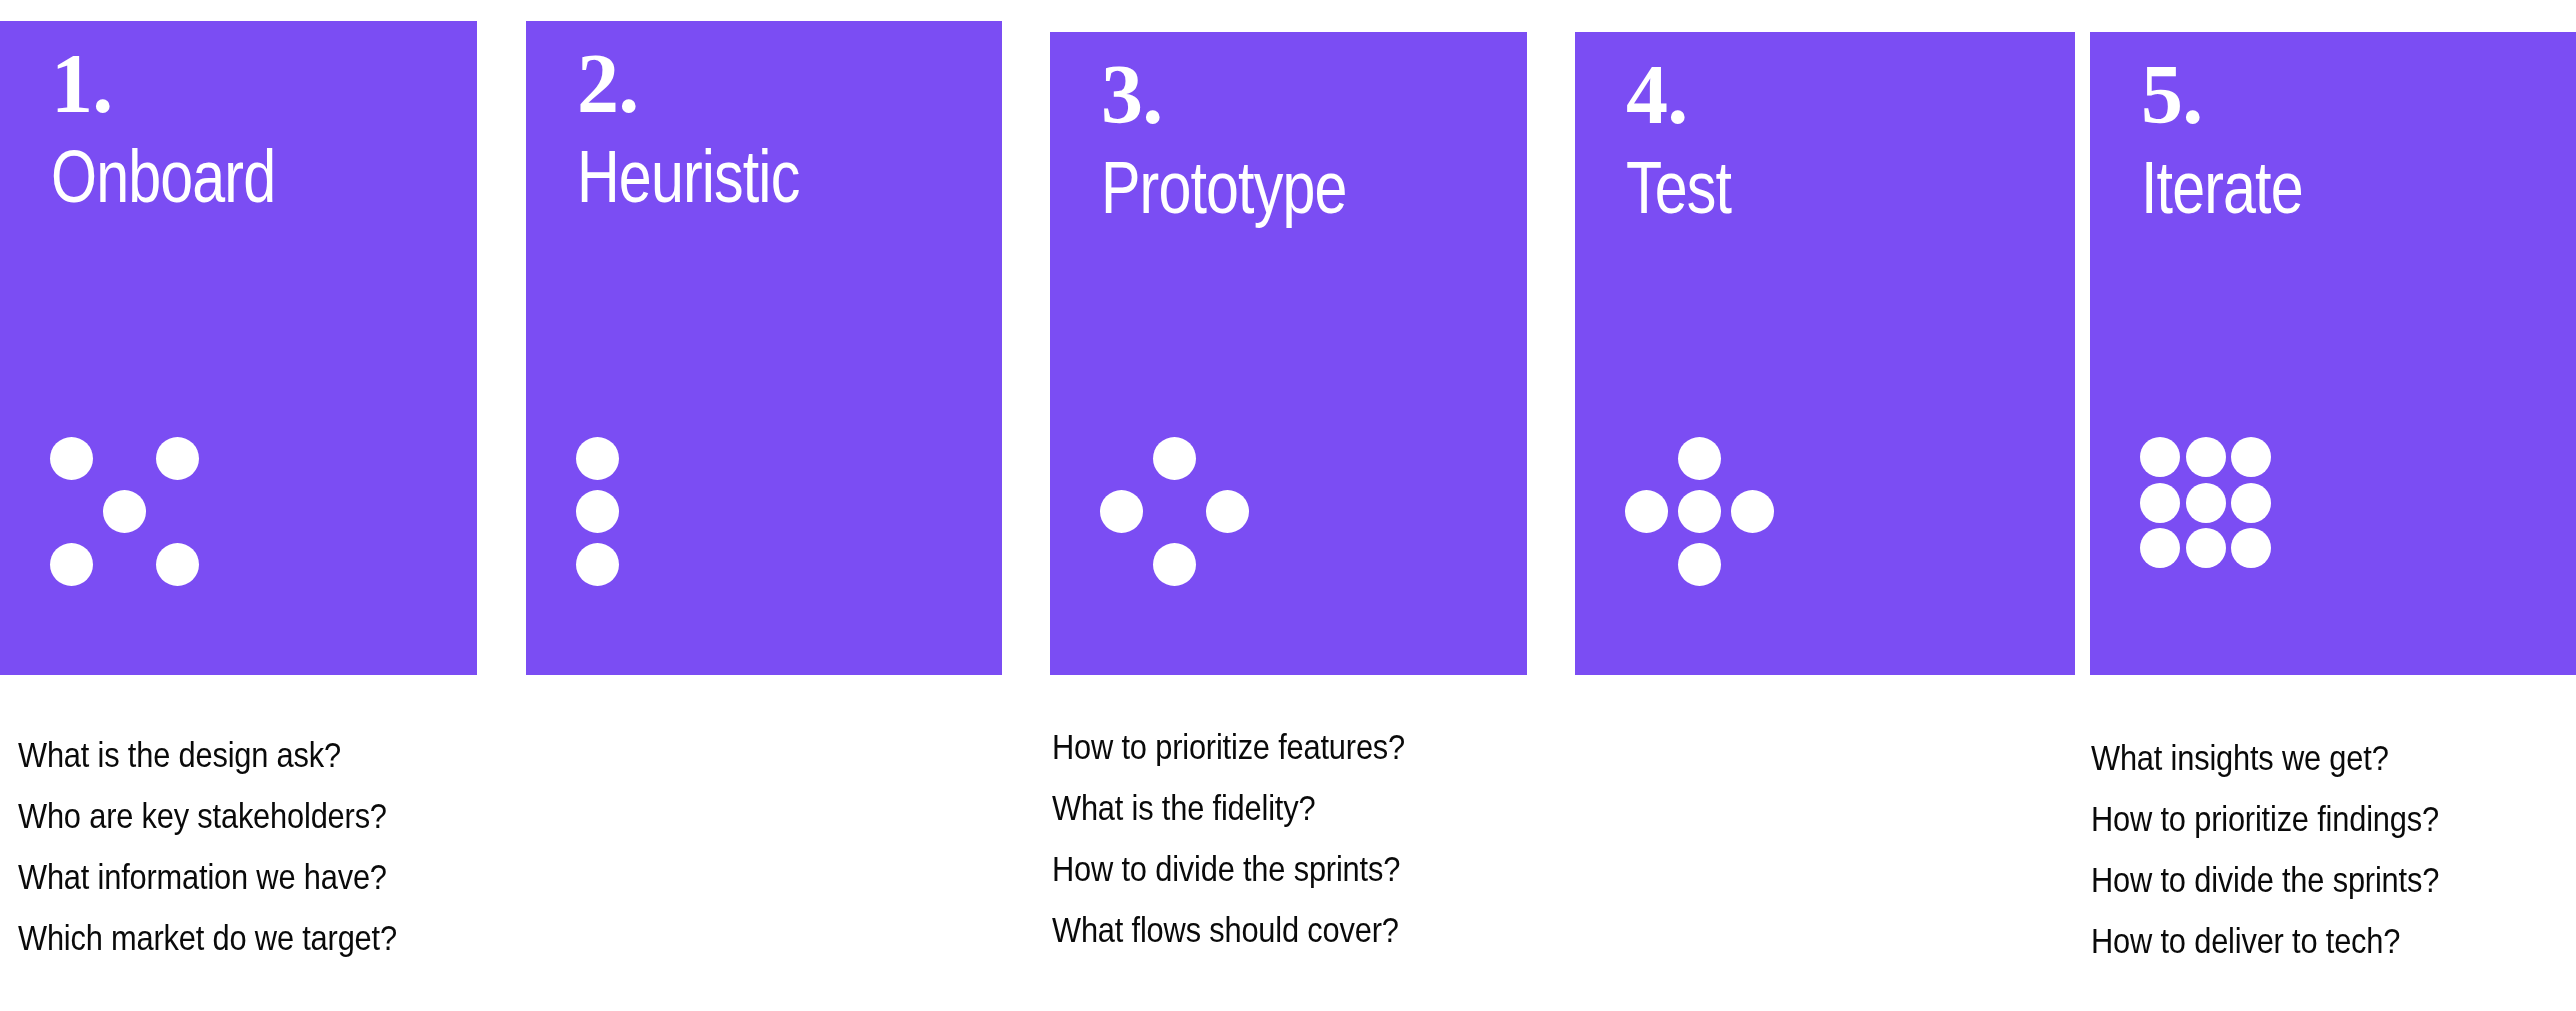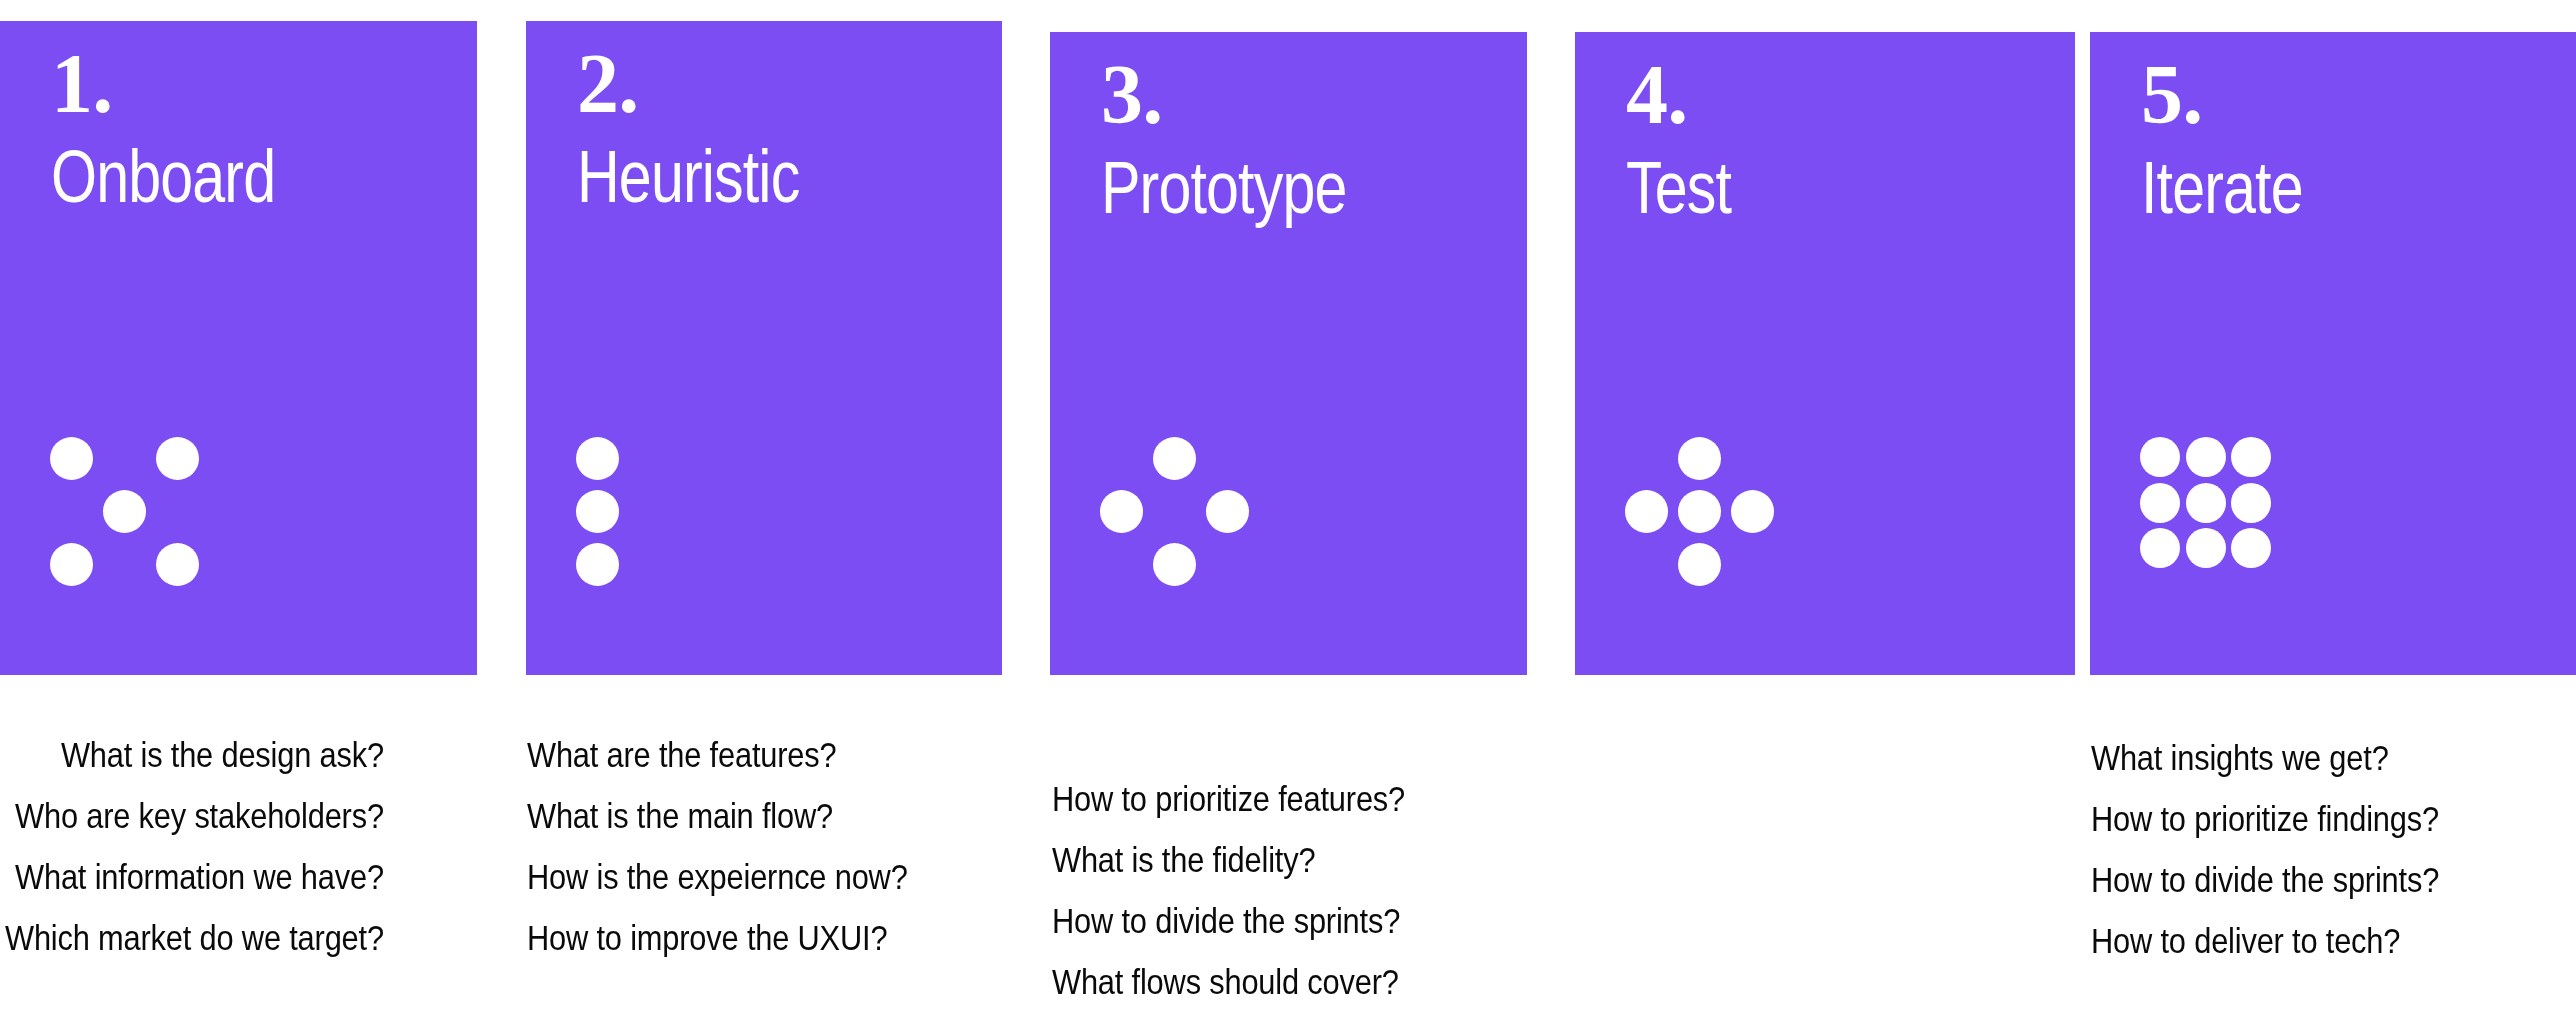--- a/index.html
+++ b/index.html
@@ -102,60 +102,54 @@
           <div class="dot-grid" style="width: 149px; height: 149px;">
             <span class="dot" style="width: 43px; height: 43px; left: 0px; top: 0px; background: rgb(255, 255, 255);"></span>
             <span class="dot" style="width: 43px; height: 43px; left: 106px; top: 0px; background: rgb(255, 255, 255);"></span>
             <span class="dot" style="width: 43px; height: 43px; left: 53px; top: 53px; background: rgb(255, 255, 255);"></span>
             <span class="dot" style="width: 43px; height: 43px; left: 0px; top: 106px; background: rgb(255, 255, 255);"></span>
             <span class="dot" style="width: 43px; height: 43px; left: 106px; top: 106px; background: rgb(255, 255, 255);"></span>
           </div>
         </div>
       </div>
     </div>
-    <div class="qlist" style="left: 5px; top: 724px; text-align: right;">
+    <div class="qlist" style="left: 18px; top: 724px;">
       <div class="qitem" style="color: rgb(10, 10, 10);">What is the design ask?</div>
       <div class="qitem" style="color: rgb(10, 10, 10);">Who are key stakeholders?</div>
       <div class="qitem" style="color: rgb(10, 10, 10);">What information we have?</div>
       <div class="qitem" style="color: rgb(10, 10, 10);">Which market do we target?</div>
     </div>
     <div class="card" style="left: 526px; top: 21px; width: 476px; height: 654px; background: rgb(123, 77, 243);">
       <div class="card-inner">
         <div class="card-number" style="color: rgb(255, 255, 255);">2.</div>
         <div class="card-title" style="color: rgb(255, 255, 255);">Heuristic</div>
         <div class="dot-glyph" style="top: 416px;">
           <div class="dot-grid" style="width: 43px; height: 149px;">
             <span class="dot" style="width: 43px; height: 43px; left: 0px; top: 0px; background: rgb(255, 255, 255);"></span>
             <span class="dot" style="width: 43px; height: 43px; left: 0px; top: 53px; background: rgb(255, 255, 255);"></span>
             <span class="dot" style="width: 43px; height: 43px; left: 0px; top: 106px; background: rgb(255, 255, 255);"></span>
           </div>
         </div>
       </div>
     </div>
-    <div class="qlist" style="left: 527px; top: 724px;">
-      <div class="qitem" style="color: rgb(10, 10, 10);">What are the features?</div>
-      <div class="qitem" style="color: rgb(10, 10, 10);">What is the main flow?</div>
-      <div class="qitem" style="color: rgb(10, 10, 10);">How is the expeiernce now?</div>
-      <div class="qitem" style="color: rgb(10, 10, 10);">How to improve the UXUI?</div>
-    </div>
     <div class="card" style="left: 1050px; top: 32px; width: 477px; height: 643px; background: rgb(123, 77, 243);">
       <div class="card-inner">
         <div class="card-number" style="color: rgb(255, 255, 255);">3.</div>
         <div class="card-title" style="color: rgb(255, 255, 255);">Prototype</div>
         <div class="dot-glyph" style="top: 405px;">
           <div class="dot-grid" style="width: 149px; height: 149px;">
             <span class="dot" style="width: 43px; height: 43px; left: 53px; top: 0px; background: rgb(255, 255, 255);"></span>
             <span class="dot" style="width: 43px; height: 43px; left: 0px; top: 53px; background: rgb(255, 255, 255);"></span>
             <span class="dot" style="width: 43px; height: 43px; left: 106px; top: 53px; background: rgb(255, 255, 255);"></span>
             <span class="dot" style="width: 43px; height: 43px; left: 53px; top: 106px; background: rgb(255, 255, 255);"></span>
           </div>
         </div>
       </div>
     </div>
-    <div class="qlist" style="left: 1052px; top: 768px;">
+    <div class="qlist" style="left: 1052px; top: 716px;">
       <div class="qitem" style="color: rgb(10, 10, 10);">How to prioritize features?</div>
       <div class="qitem" style="color: rgb(10, 10, 10);">What is the fidelity?</div>
       <div class="qitem" style="color: rgb(10, 10, 10);">How to divide the sprints?</div>
       <div class="qitem" style="color: rgb(10, 10, 10);">What flows should cover?</div>
     </div>
     <div class="card" style="left: 1575px; top: 32px; width: 500px; height: 643px; background: rgb(123, 77, 243);">
       <div class="card-inner">
         <div class="card-number" style="color: rgb(255, 255, 255);">4.</div>
         <div class="card-title" style="color: rgb(255, 255, 255);">Test</div>
         <div class="dot-glyph" style="top: 405px;">

